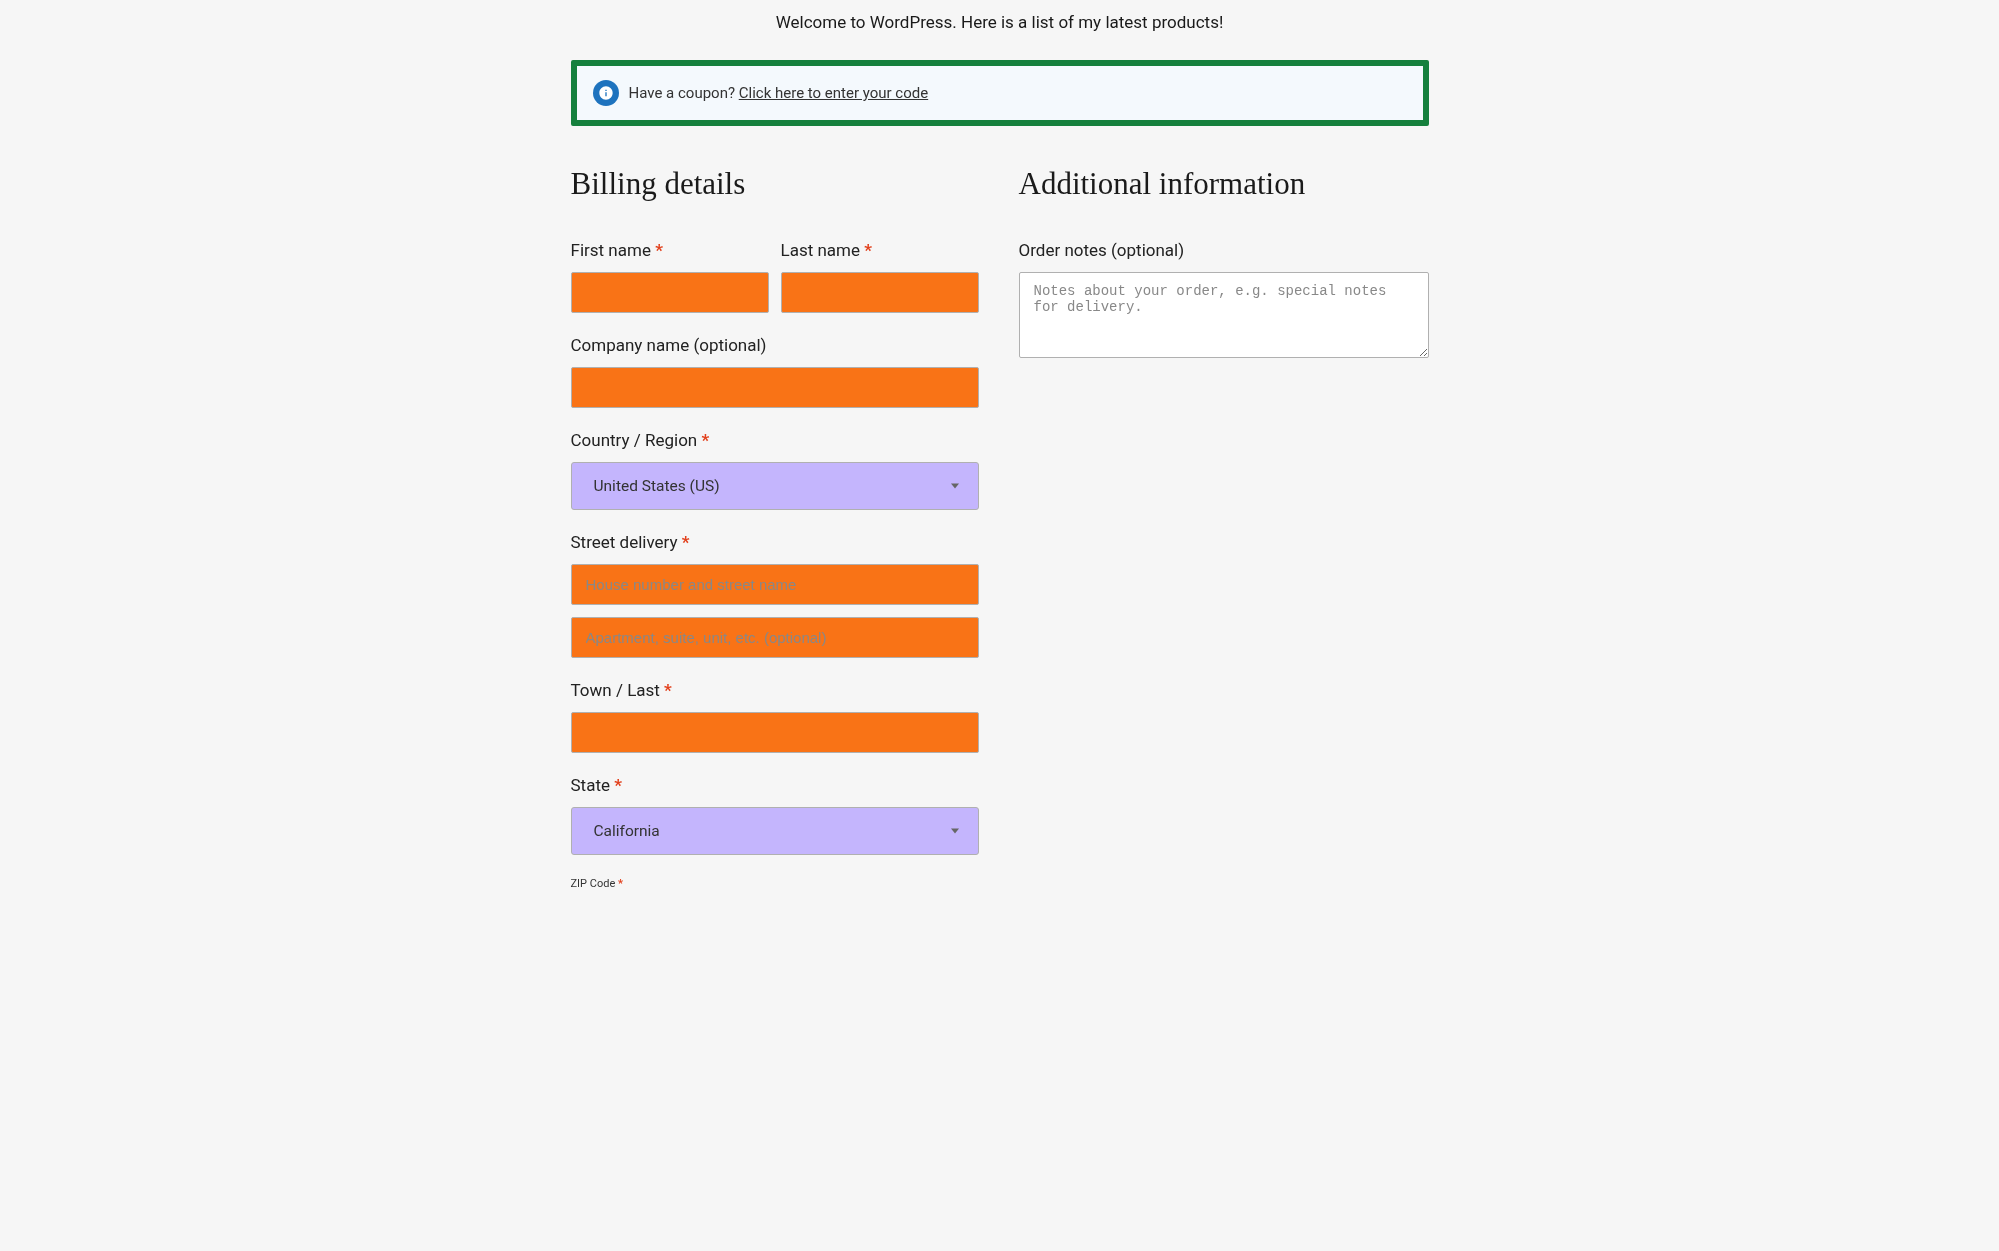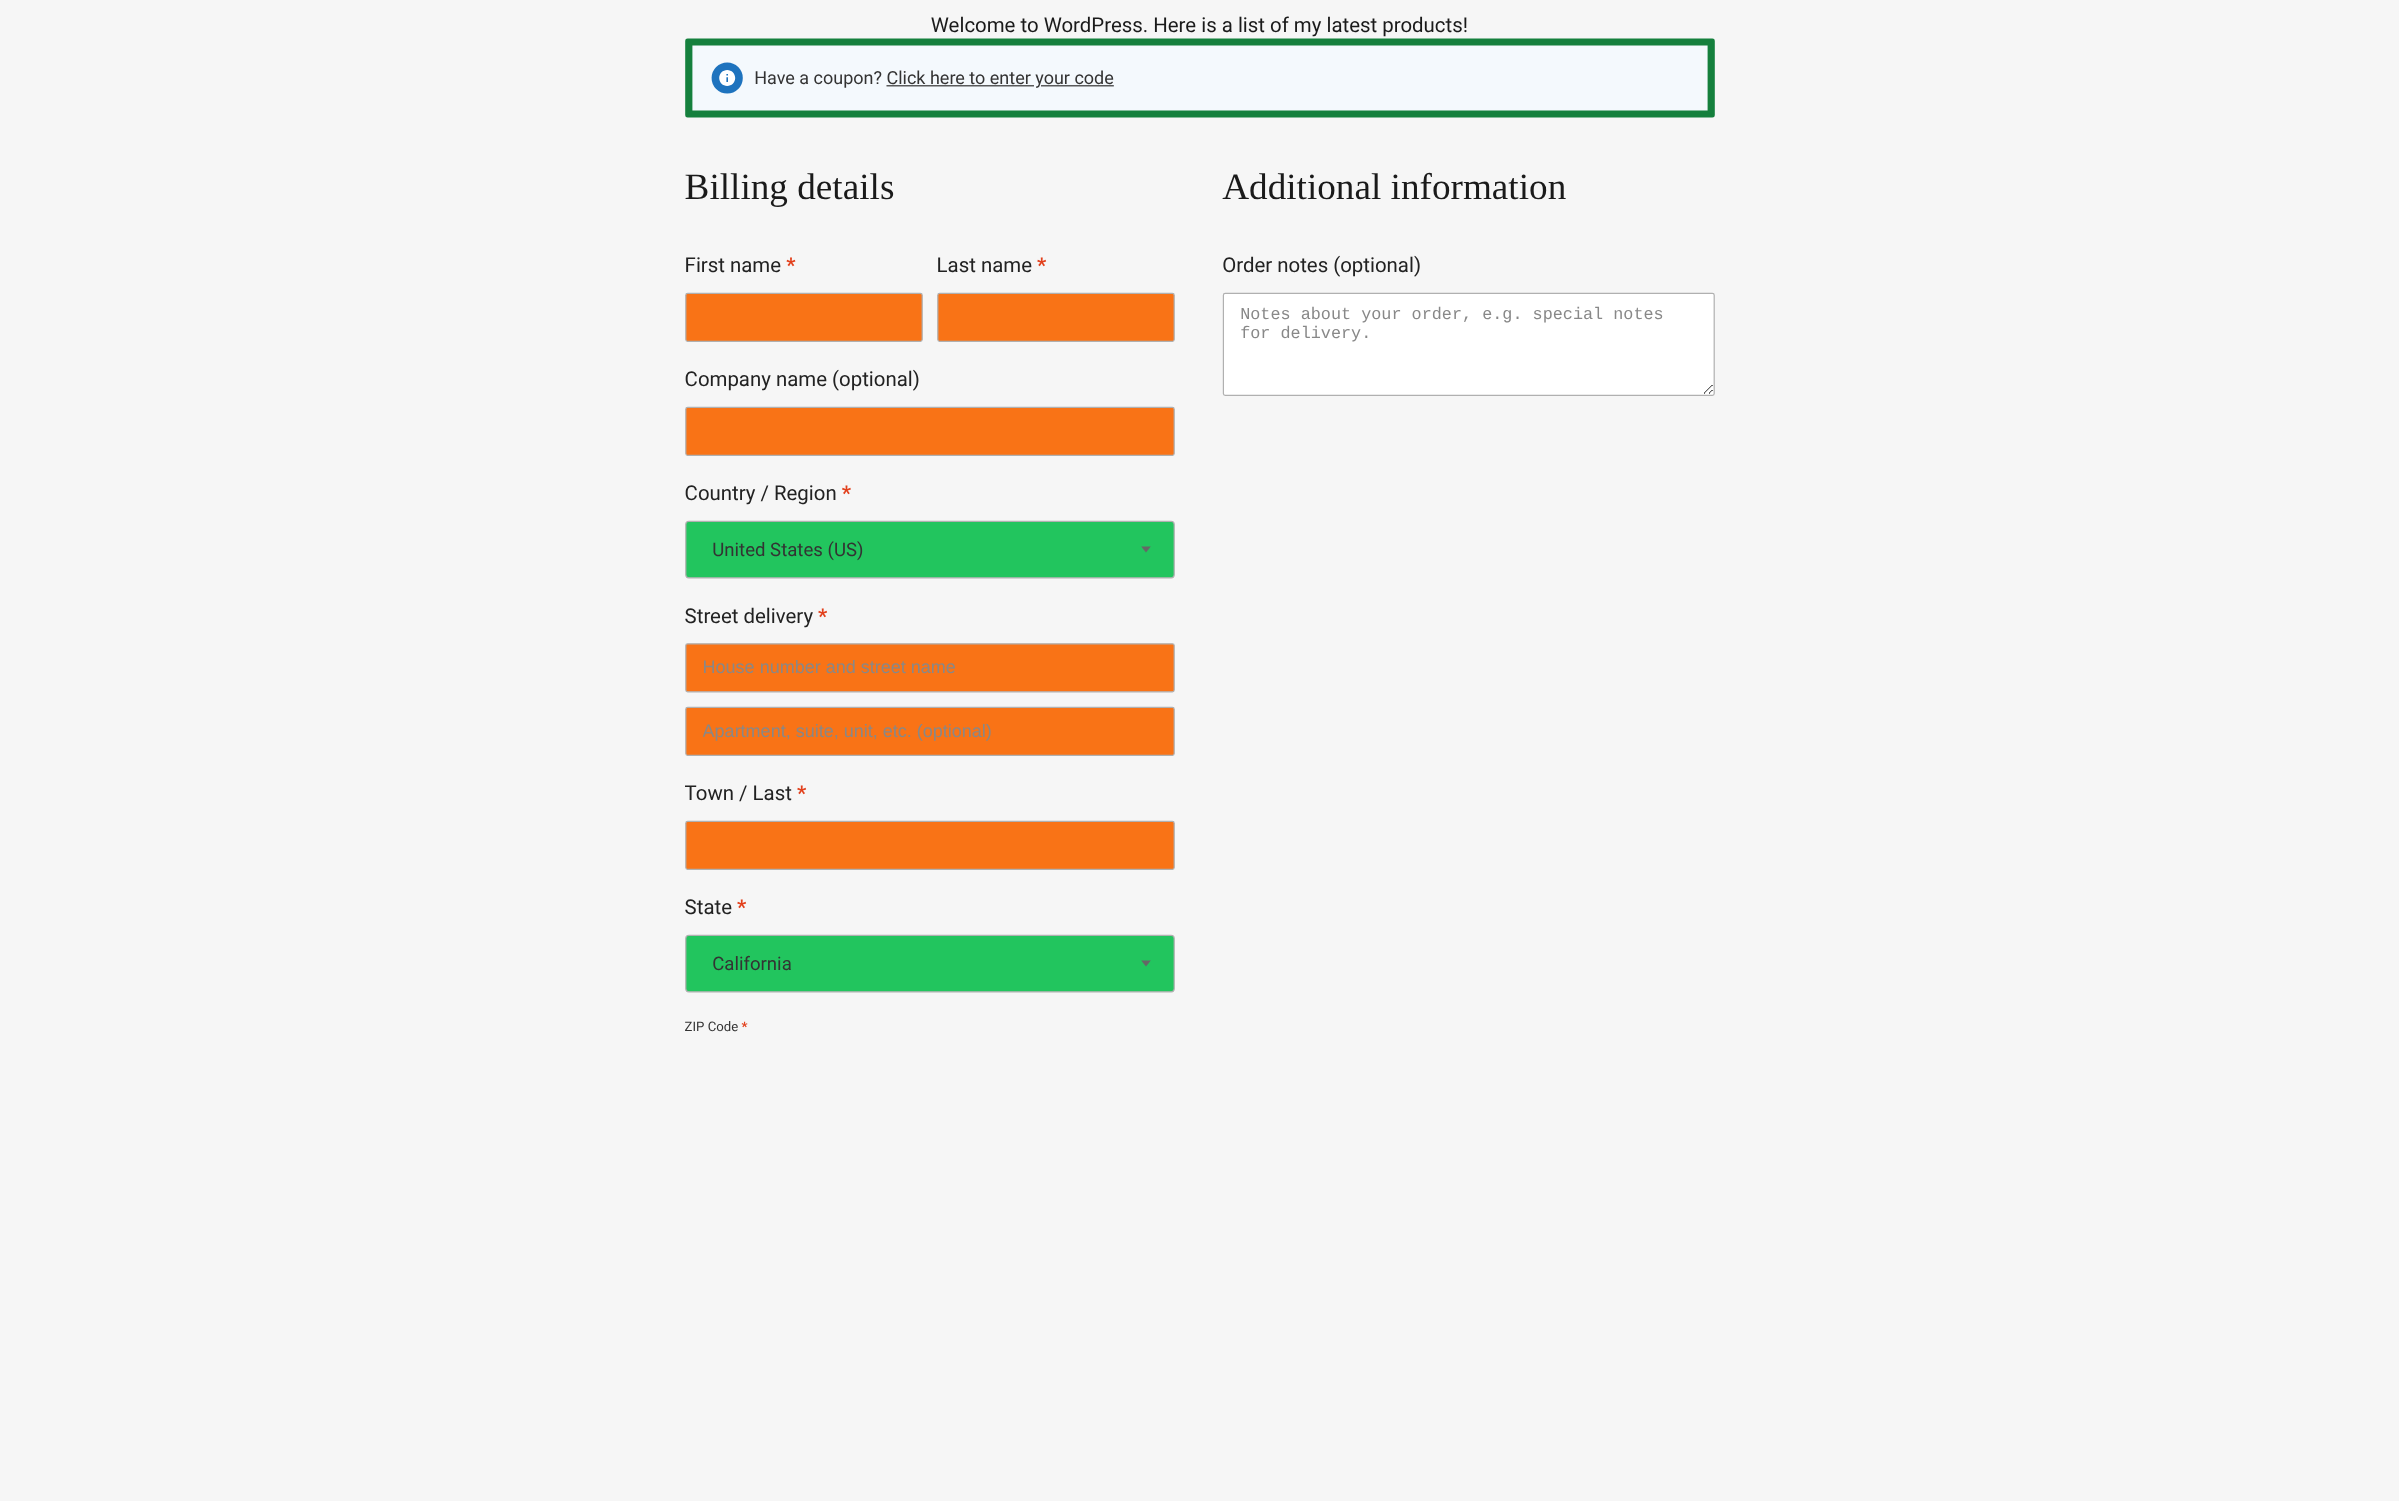--- a/index.html
+++ b/index.html
@@ -14,20 +14,21 @@
       padding: 12px 0 0 0;
     }
     .container {
       max-width: 858px;
       margin: 0 auto;
     }
     .intro-text {
       text-align: center;
       font-size: 17px;
       color: #1a1a1a;
+      margin-bottom: 28px;
     }
     .coupon-notice {
       border: 6px solid #15803d;
       background: #f4f9fd;
       padding: 14px 16px;
       display: flex;
       align-items: center;
       margin-bottom: 40px;
       border-radius: 2px;
     }
@@ -109,21 +110,21 @@
       color: #888;
     }
     .select-wrap {
       position: relative;
       width: 100%;
     }
     .select-box {
       width: 100%;
       height: 48px;
       border: 1px solid #b0b0b0;
-      background: #22c55e;
+      background: #c4b5fd;
       padding: 0 40px 0 22px;
       font-size: 15.5px;
       color: #333;
       display: flex;
       align-items: center;
       cursor: pointer;
       border-radius: 3px;
     }
     .select-arrow {
       position: absolute;

